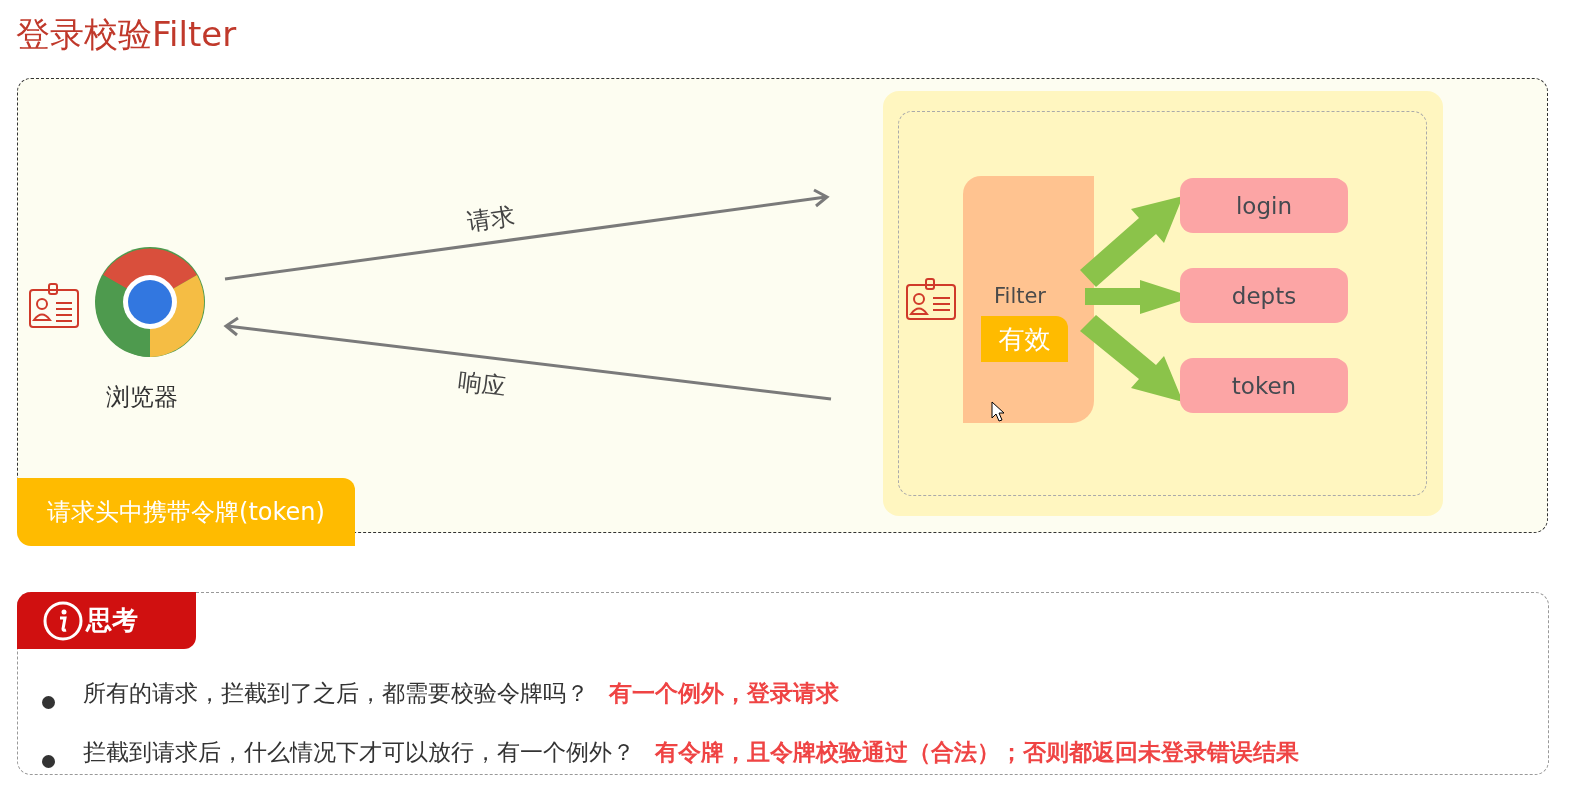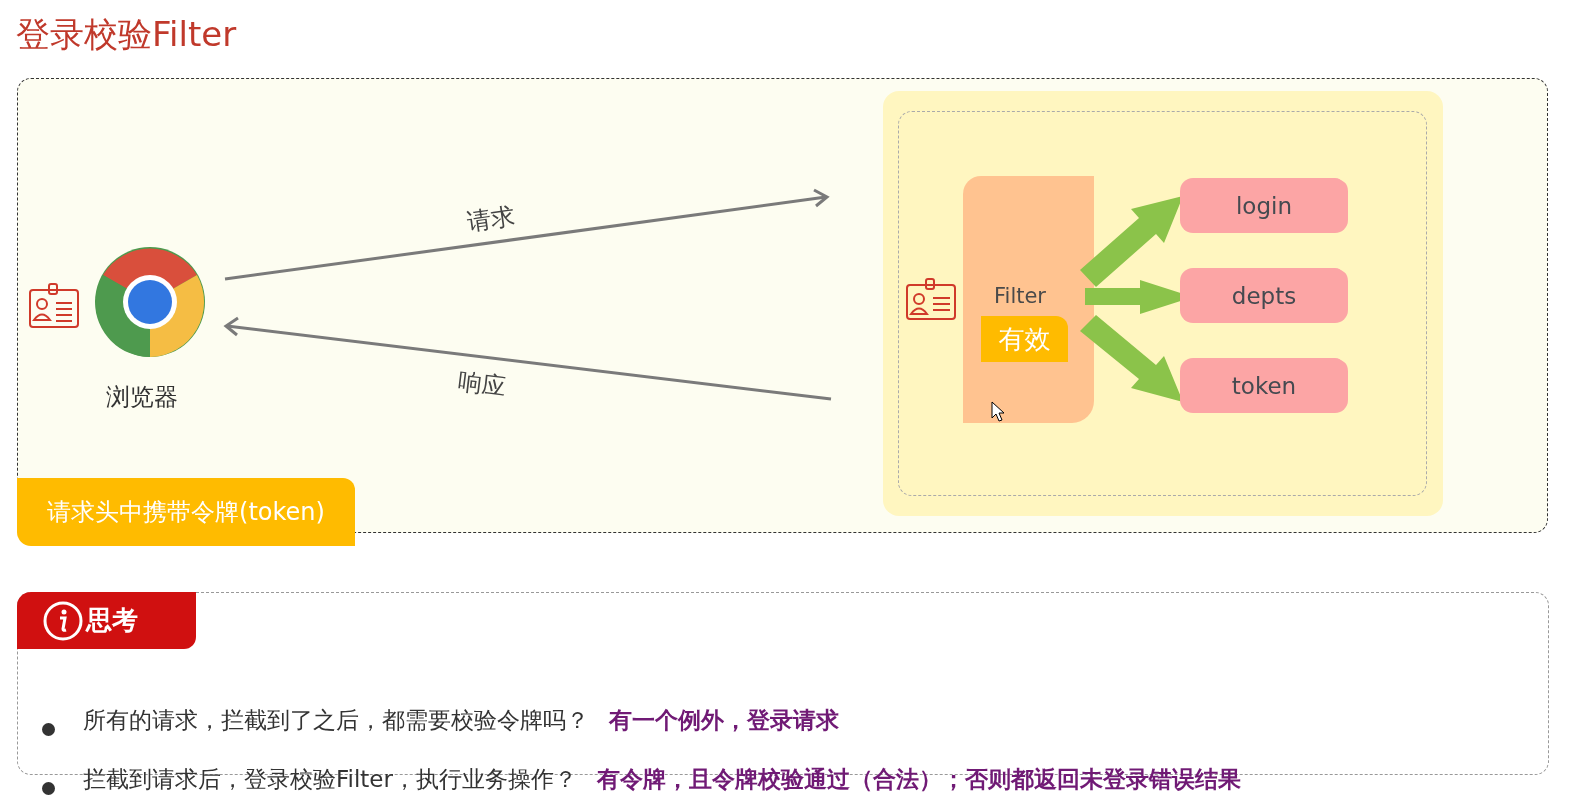--- a/index.html
+++ b/index.html
@@ -13,21 +13,21 @@
   .valid-badge { position:absolute; left:981px; top:316px; width:87px; height:46px; background:#ffbb00; border-radius:0 12px 0 0; color:#fff; font-size:26px; display:flex; align-items:center; justify-content:center; }
   .route { position:absolute; width:168px; height:55px; background:#fca5a5; color:#454a50; font-size:23px; display:flex; align-items:center; justify-content:center; clip-path:polygon(0 0, 94% 0, 100% 12%, 100% 100%, 0 100%);border-radius:13px; }
   .arrow-label { position:absolute; font-size:24px; color:#444; }
   .browser-label { position:absolute; left:106px; top:381px; font-size:24px; color:#333; }
   .token-tab { position:absolute; left:17px; top:478px; width:338px; height:68px; background:#ffbb00; border-radius:0 12px 0 14px; color:#fff; font-size:24px; display:flex; align-items:center; justify-content:center; }
   .think-box { position:absolute; left:17px; top:592px; width:1532px; height:183px; border:1.5px dashed #999; border-radius:14px; box-sizing:border-box; }
   .think-tab { position:absolute; left:17px; top:592px; width:179px; height:57px; background:#d01010; border-radius:0 0 12px 0; border-top-left-radius:14px; display:flex; align-items:center; }
   .think-label { color:#fff; font-size:26px; font-weight:bold; margin-left:16px; }
   .bullet-row { position:absolute; left:42px; display:flex; align-items:flex-end; font-size:23px; color:#333; }
   .dot { width:13px; height:13px; background:#333; border-radius:50%; margin-right:28px; }
-  .answer { color:#701a75; font-weight:bold; margin-left:20px;margin-top:27px; }
+  .answer { color:#ef4444; font-weight:bold; margin-left:20px; }
   svg { position:absolute; left:0; top:0; }
 </style>
 </head>
 <body>
 
 <div class="title">登录校验Filter</div>
 
 <div class="top-box"></div>
 <div class="server-zone"></div>
 <div class="server-inner"></div>
@@ -109,15 +109,15 @@
   <span class="think-label" style="margin-left:25px;">思考</span>
 </div>
 
 <div class="bullet-row" style="top:678px;">
   <span class="dot"></span>
   <span>所有的请求，拦截到了之后，都需要校验令牌吗？</span>
   <span class="answer">有一个例外，登录请求</span>
 </div>
 <div class="bullet-row" style="top:737px;">
   <span class="dot"></span>
-  <span>拦截到请求后，登录校验Filter，执行业务操作？</span>
+  <span>拦截到请求后，什么情况下才可以放行，有一个例外？</span>
   <span class="answer">有令牌，且令牌校验通过（合法）；否则都返回未登录错误结果</span>
 </div>
 
 </body></html>

